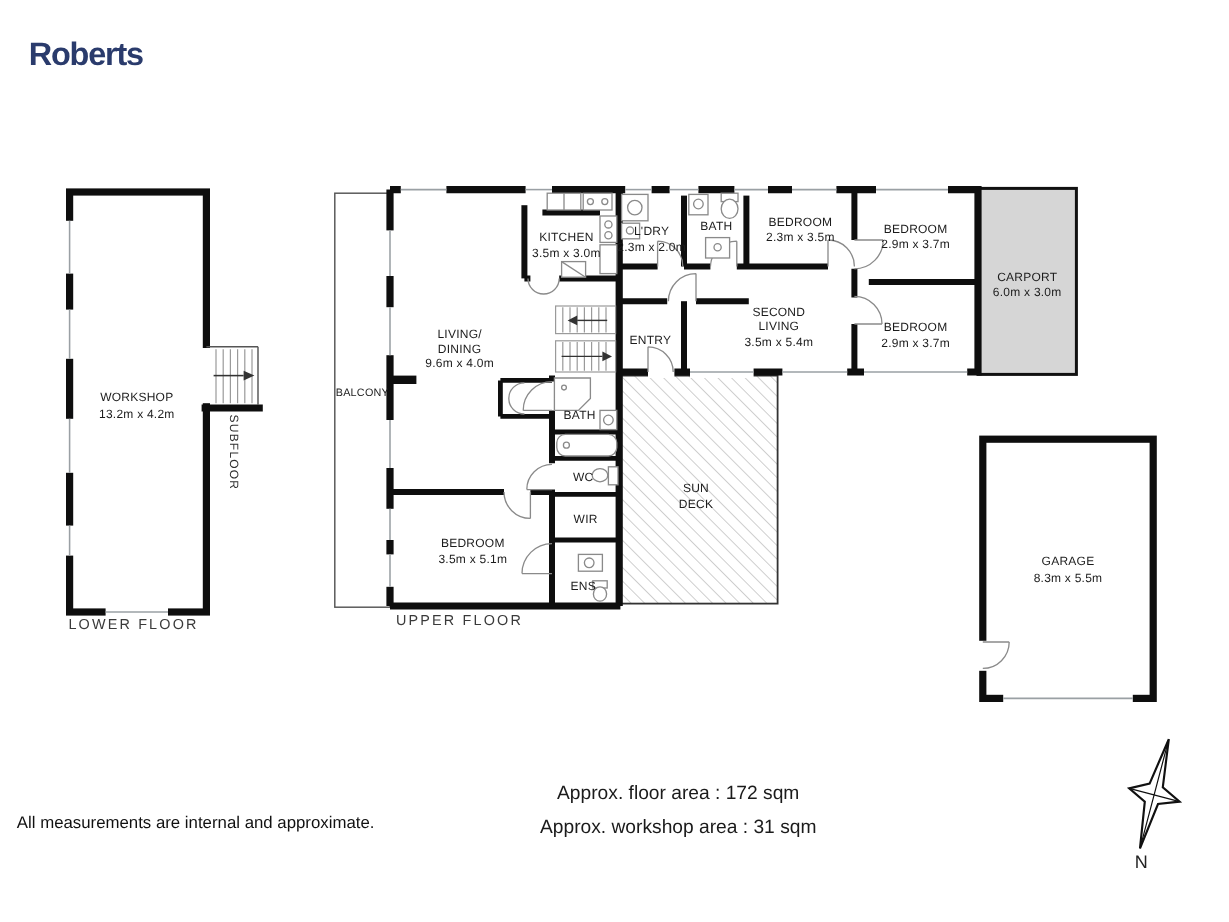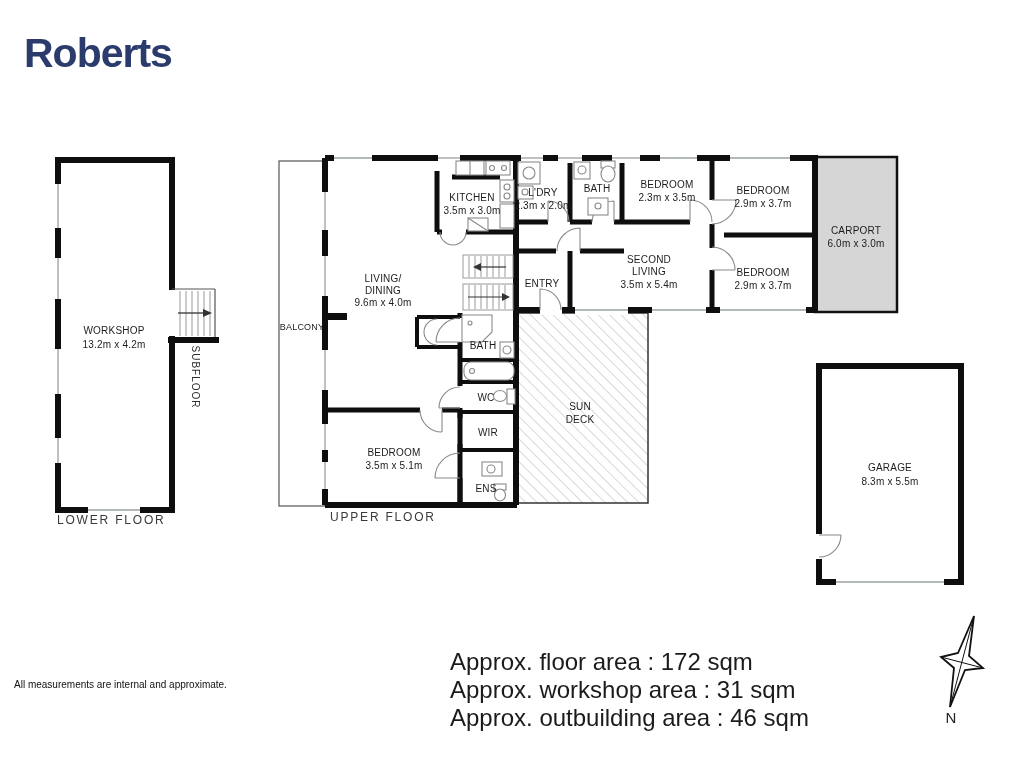--- a/index.html
+++ b/index.html
@@ -1,23 +1,23 @@
 <!DOCTYPE html>
 <html><head>
 <meta charset="utf-8">
 <style>
   html,body{margin:0;padding:0;background:#ffffff;}
   body{width:1024px;height:768px;position:relative;overflow:hidden;
        font-family:"Liberation Sans",sans-serif;}
-  .logo{position:absolute;left:24px;top:30px;font-size:41px;font-weight:700;
+  .logo{position:absolute;left:24px;top:30px;font-size:27px;font-weight:700;
         color:#2a3b6c;letter-spacing:-1px;}
   .plan-svg{position:absolute;left:0;top:0;}
-  .areas{position:absolute;left:450px;top:648px;font-size:24px;color:#1b1b1b;
-         line-height:28px;white-space:nowrap;}
-  .disclaimer{position:absolute;left:14px;top:676px;font-size:10px;color:#111;
+  .areas{position:absolute;left:450px;top:648px;font-size:16px;color:#1b1b1b;
+         line-height:28px;white-space:nowrap;text-align:center;}
+  .disclaimer{position:absolute;left:14px;top:676px;font-size:14px;color:#111;
               line-height:18.2px;white-space:nowrap;}
   
   text{font-family:"Liberation Sans",sans-serif;fill:#1c1c1c;}
   .rl{font-size:10px;text-anchor:middle;letter-spacing:.2px;}
   .rs{font-size:9px;text-anchor:middle;letter-spacing:.2px;}
   .fl{font-size:12px;letter-spacing:1.8px;fill:#3a3a3a;}
   .vert{font-size:10px;text-anchor:middle;letter-spacing:1px;fill:#2e2e2e;}
   .ncomp{font-size:15px;text-anchor:middle;fill:#222;}
   .wall{stroke:#0e0e0e;stroke-width:6;fill:none;stroke-linecap:butt;}
   .wall5{stroke:#0e0e0e;stroke-width:5;fill:none;}
@@ -243,18 +243,17 @@
   <g>
     <polygon points="974,616 969,656 983,668 965,670 950,707 954,668 941,657 958,653" fill="#fff" stroke="#111" stroke-width="1.8"></polygon>
     <path d="M974,616 L950,707 M941,657 L983,668" stroke="#111" stroke-width="1" fill="none"></path>
     <text class="ncomp" x="951" y="723">N</text>
   </g>
 </svg>
 
 <div class="areas">
   <div>Approx. floor area : 172 sqm</div>
   <div>Approx. workshop area : 31 sqm</div>
-  <div>Approx. outbuilding area : 46 sqm</div>
 </div>
 
 <div class="disclaimer">
   <div>All measurements are internal and approximate.</div>
 </div>
 
 </body></html>

